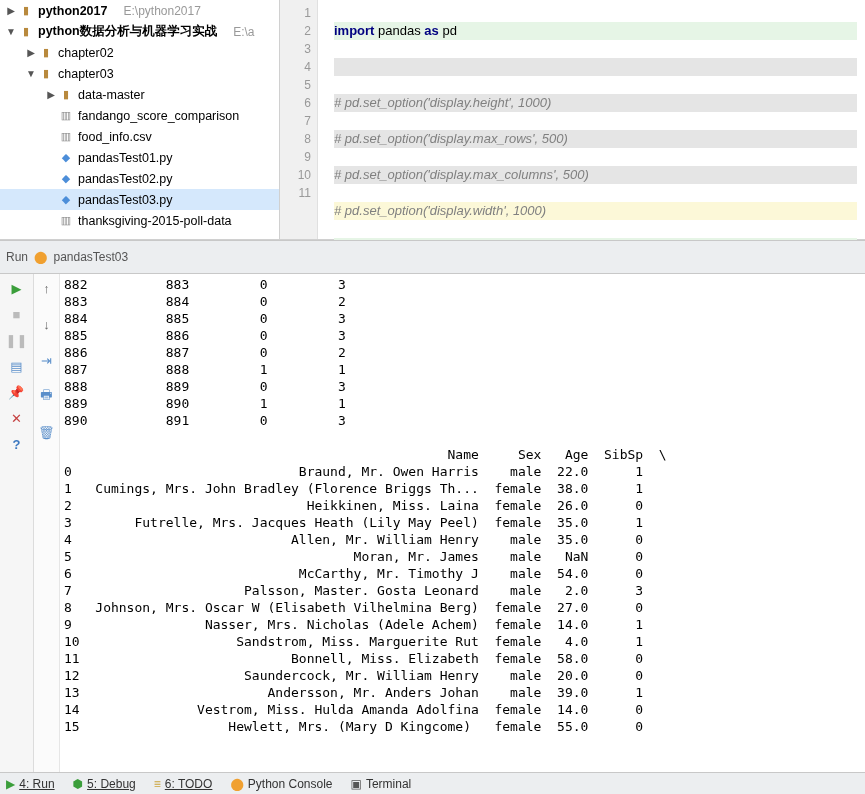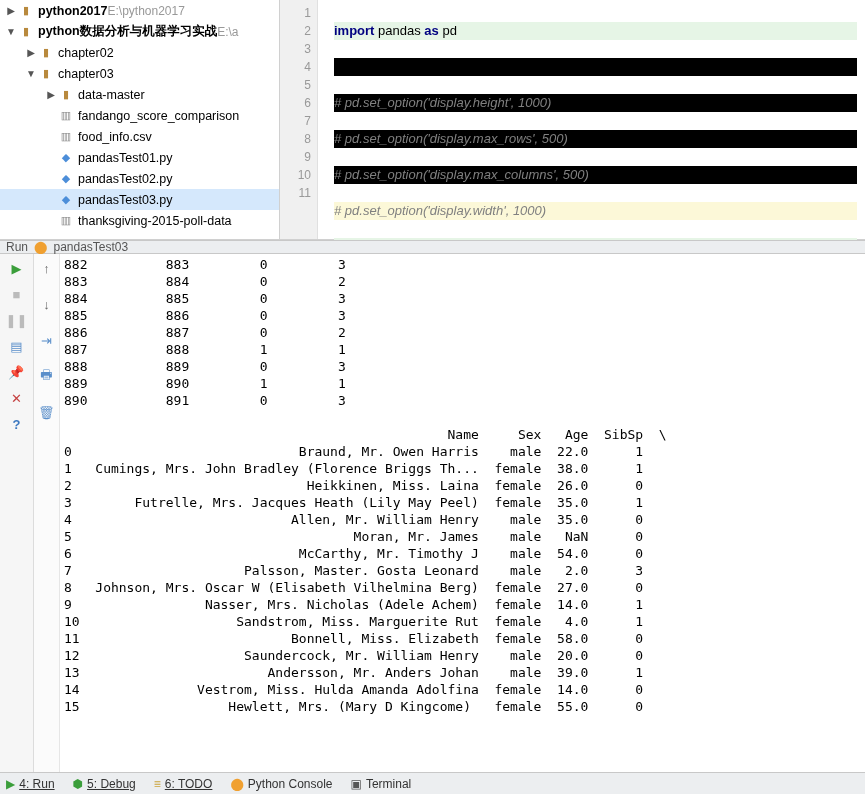--- a/index.html
+++ b/index.html
@@ -9,34 +9,34 @@
 .tree-pane { width: 280px; border-right: 1px solid #d0d0d0; overflow: hidden; background: #fff; }
 .tree-row { display: flex; align-items: center; height: 21px; padding-left: 4px; cursor: pointer; white-space: nowrap; }
 .tree-row.selected { background: #d5e8fc; }
 .chev { width: 14px; display: inline-block; text-align: center; color: #555; font-size: 10px; }
 .ico { width: 16px; height: 16px; display: inline-flex; align-items: center; justify-content: center; margin-right: 4px; font-size: 11px; }
 .ico-folder { color: #b8893d; }
 .ico-py { color: #4c8ed9; }
 .ico-csv { color: #888; }
 .tree-lbl { font-size: 12.5px; color: #000; }
 .tree-lbl.bold { font-weight: bold; }
-.tree-path { color: #999; font-size: 12px; margin-left: 0; }
+.tree-path { color: #999; font-size: 12px; margin-left: 16px; }
 
 .editor-pane { flex: 1; background: #fff; display: flex; font-family: Consolas, monospace; }
 .gutter { width: 38px; background: #f0f0f0; border-right: 1px solid #e0e0e0; text-align: right; padding-right: 6px; color: #999; font-size: 12px; line-height: 18px; padding-top: 4px; }
 .code { flex: 1; padding: 4px 8px; font-size: 13px; line-height: 18px; white-space: pre; margin-left: 8px; }
 .codeline.hl1 { background: #e6f5e6; }
-.codeline.hl2 { background: #000000; }
+.codeline.hl2 { background: #e5e5e5; }
 .codeline.hl3 { background: #fcf8d8; }
 .kw { color: #000080; font-weight: bold; }
 .cm { color: #808080; font-style: italic; }
 .str { color: #008000; font-weight: bold; }
 .fn { color: #000080; }
 
-.run-header { height: 14px; background: #eceef0; border-top: 1px solid #c8c8c8; border-bottom: 1px solid #c8c8c8; display: flex; align-items: center; padding-left: 6px; font-size: 12px; color: #555; gap: 6px; }
+.run-header { height: 34px; background: #eceef0; border-top: 1px solid #c8c8c8; border-bottom: 1px solid #c8c8c8; display: flex; align-items: center; padding-left: 6px; font-size: 12px; color: #555; gap: 6px; }
 .run-ico-py { color: #f0a030; }
 
 .run-body { flex: 1; display: flex; overflow: hidden; }
 .gutter-btns { width: 34px; border-right: 1px solid #dcdcdc; display: flex; flex-direction: column; align-items: center; padding-top: 4px; background: #f6f6f6; }
 .gutter2 { width: 26px; border-right: 1px solid #e6e6e6; display: flex; flex-direction: column; align-items: center; padding-top: 4px; background: #fbfbfb; gap: 10px; }
 .gbtn { width: 20px; height: 20px; display: flex; align-items: center; justify-content: center; cursor: pointer; font-size: 13px; color: #666; margin-bottom: 6px; }
 .gbtn.play { color: #3b9e3b; }
 .gbtn.stop { color: #bbb; }
 .gbtn.pin { color: #888; }
 .gbtn.close { color: #c54040; }

